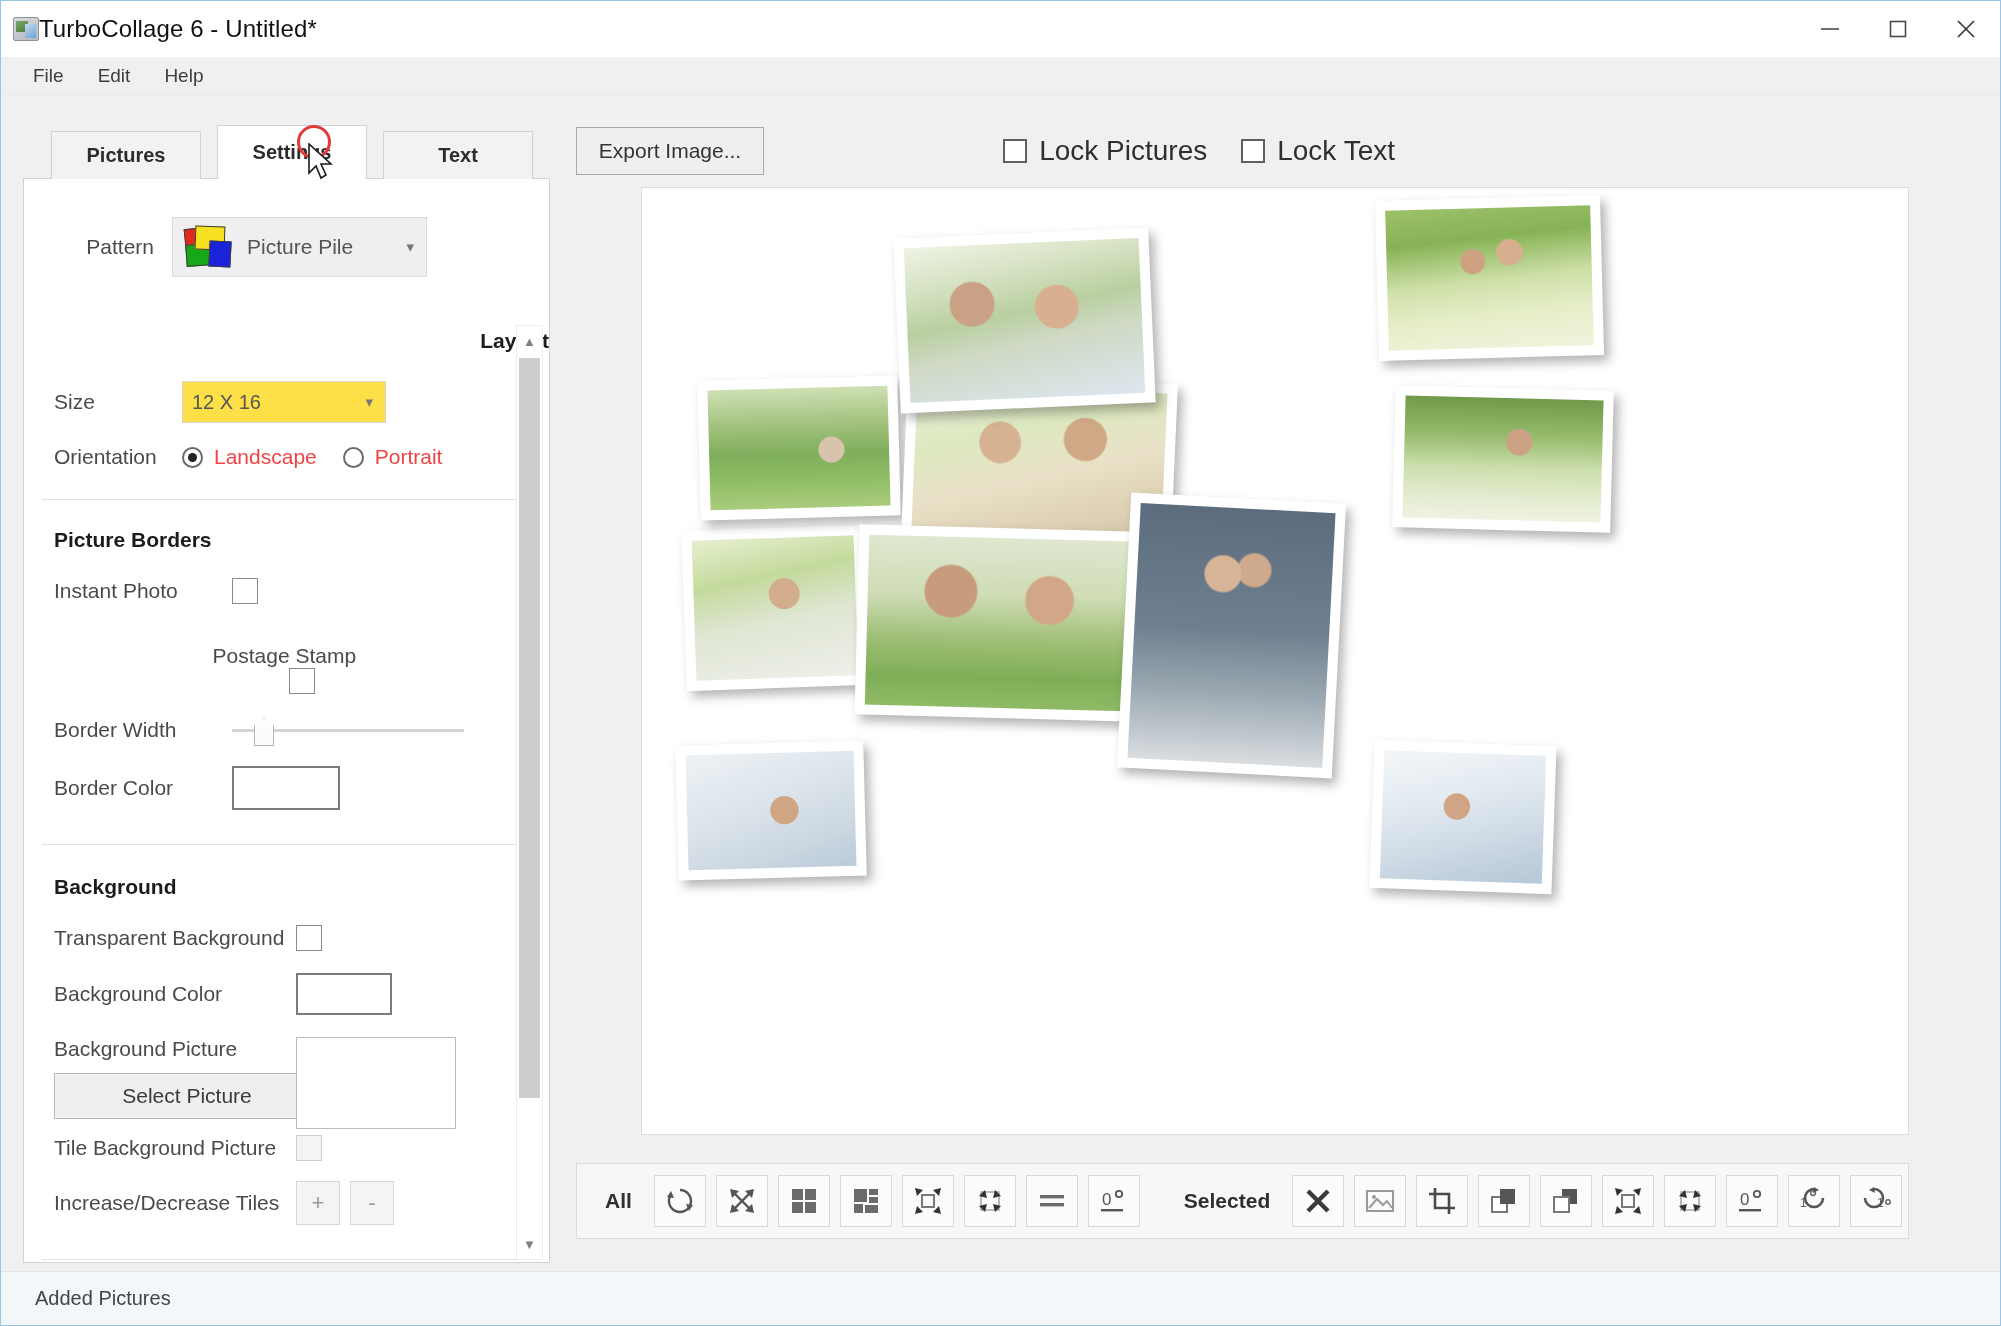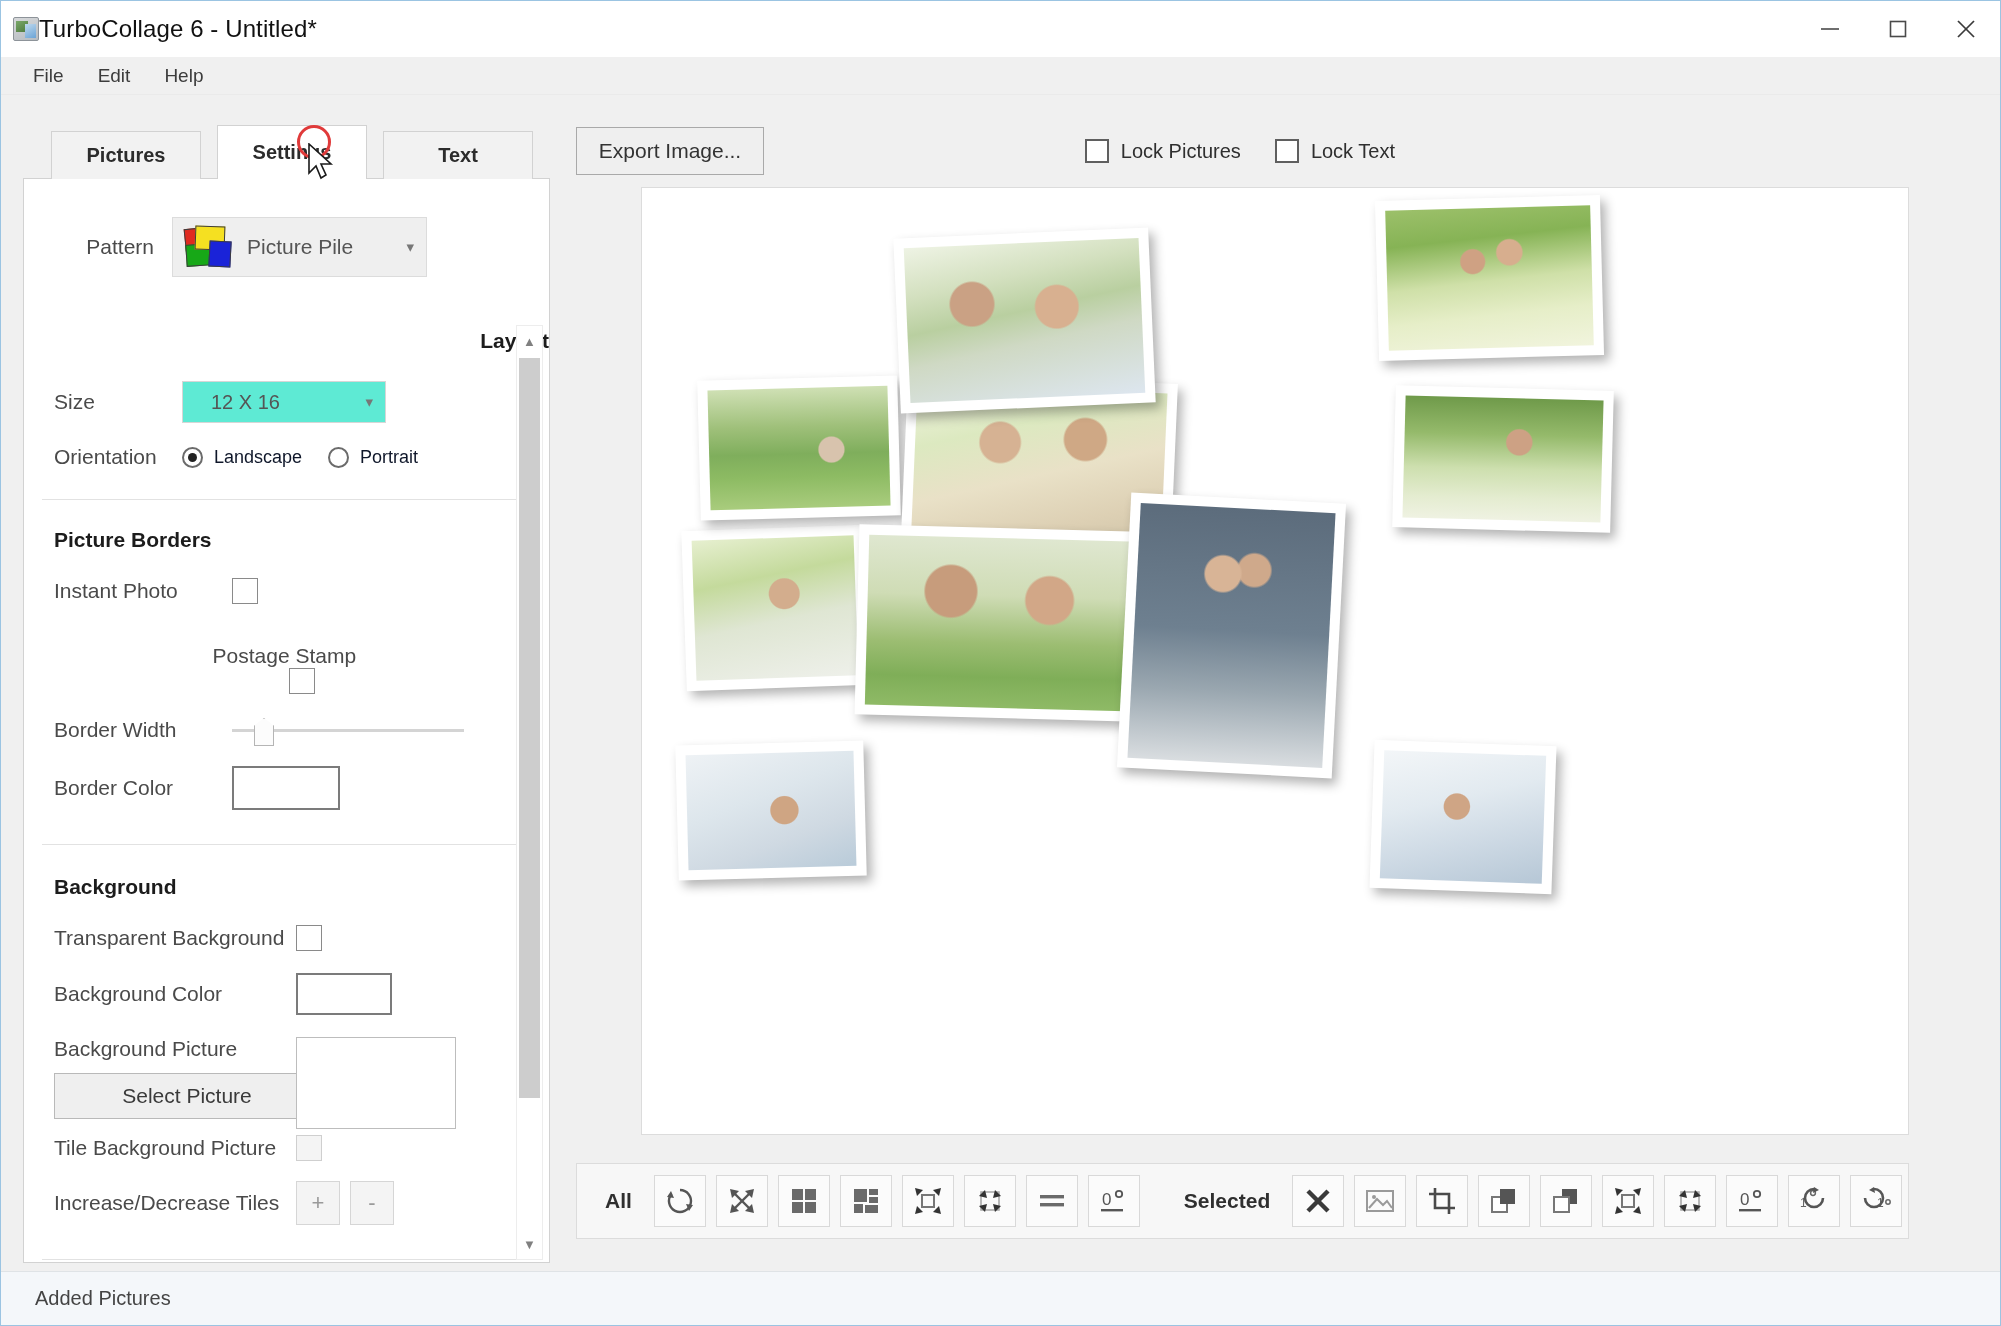--- a/index.html
+++ b/index.html
@@ -100,34 +100,34 @@
   .chev { position: absolute; right: 12px; top: 50%; transform: translateY(-50%); color: #777; font-size: 15px; }
 
   .sec-title { font-size: 21px; font-weight: 700; color: #1c1c1c; padding: 0 0 0 30px; }
   .divider { height:1px; background:#e2e2e2; margin: 0 18px; }
 
   .row { display: flex; align-items: center; padding-left: 30px; }
   .row .lbl { font-size: 21px; color: #4a4a4a; }
   .lbl-w1 { width: 128px; }
 
   .combo {
-    width: 204px; height: 42px; background: #5eead4; border: 1px solid #d6d6d6;
-    display: flex; align-items: center; padding: 0 28px; position: relative;
+    width: 204px; height: 42px; background: #fde047; border: 1px solid #d6d6d6;
+    display: flex; align-items: center; padding: 0 9px; position: relative;
     font-size: 20px; color: #555;
   }
   .radio-wrap { display: flex; align-items: center; gap: 11px; margin-right: 26px; }
   .radio {
     width: 21px; height: 21px; border: 2px solid #6b6b6b; border-radius: 50%;
     position: relative; background: #fff;
   }
   .radio.on::after {
     content:''; position:absolute; left:4px; top:4px; width:9px; height:9px;
     border-radius:50%; background:#222;
   }
-  .radio-lbl { font-size: 18px; color: #0f172a; }
+  .radio-lbl { font-size: 21px; color: #ef4444; }
 
   .cbox { width: 26px; height: 26px; border: 1px solid #8a8a8a; background: #fff; }
   .cbox.disabled { border-color:#cfcfcf; background:#f4f4f4; }
 
   .slider { position: relative; width: 232px; height: 24px; display:flex; align-items:center; }
   .slider .track { position:absolute; left:0; right:0; top:11px; height:3px; background:#d4d4d4; }
   .slider .thumb {
     position:absolute; left: 22px; top: 0px; width: 20px; height: 28px;
     background: #fcfcfc; border:1px solid #b5b5b5;
     clip-path: polygon(50% 0%, 100% 28%, 100% 100%, 0% 100%, 0% 28%);
@@ -155,21 +155,21 @@
   
   .toolbar-top {
     position:absolute; left: 575px; top: 122px; right: 45px; height: 56px;
     display:flex; align-items:center;
   }
   .export-btn {
     width: 188px; height: 48px; background:#efefef; border:1px solid #a9a9a9;
     display:flex; align-items:center; justify-content:center; font-size:21px; color:#333;
   }
   .locks { margin-left: auto; display:flex; align-items:center; gap: 34px; margin-right: 560px; }
-  .lockitem { display:flex; align-items:center; gap:12px; font-size:20px; color:#2f2f2f; }
+  .lockitem { display:flex; align-items:center; gap:12px; font-size:28px; color:#2f2f2f; }
   .lockbox { width:24px; height:24px; border:2px solid #5f5f5f; background:#fff; }
 
   .canvas {
     position:absolute; left: 640px; top: 186px; width: 1268px; height: 948px;
     background:#ffffff; border:1px solid #dcdcdc;
     overflow:hidden;
   }
 
   
   .photo { position:absolute; background:#fff; padding:10px; box-shadow: 5px 6px 11px rgba(0,0,0,.30); }

